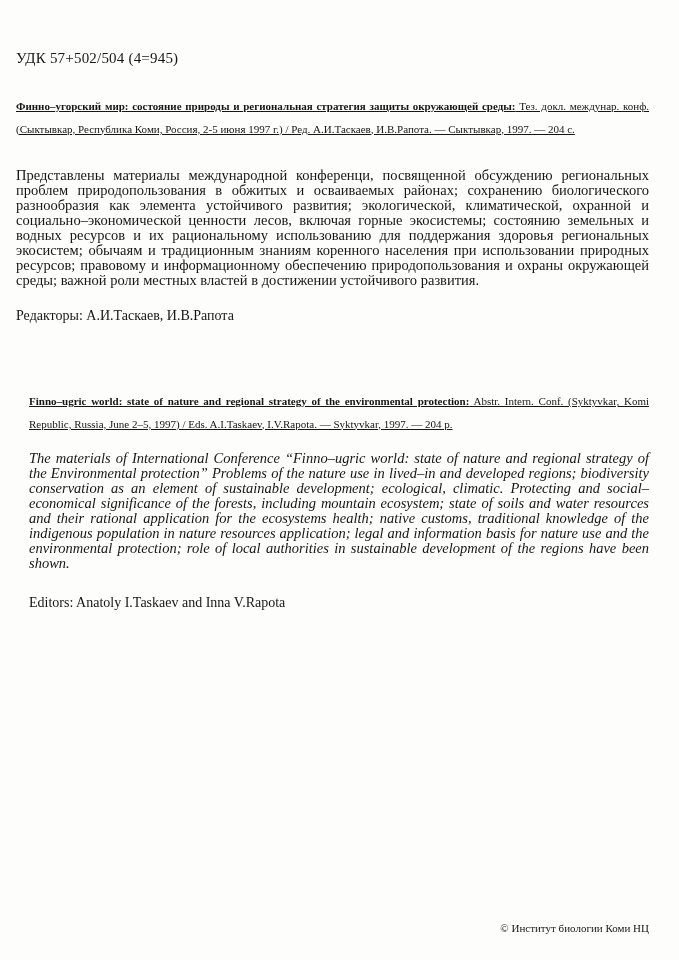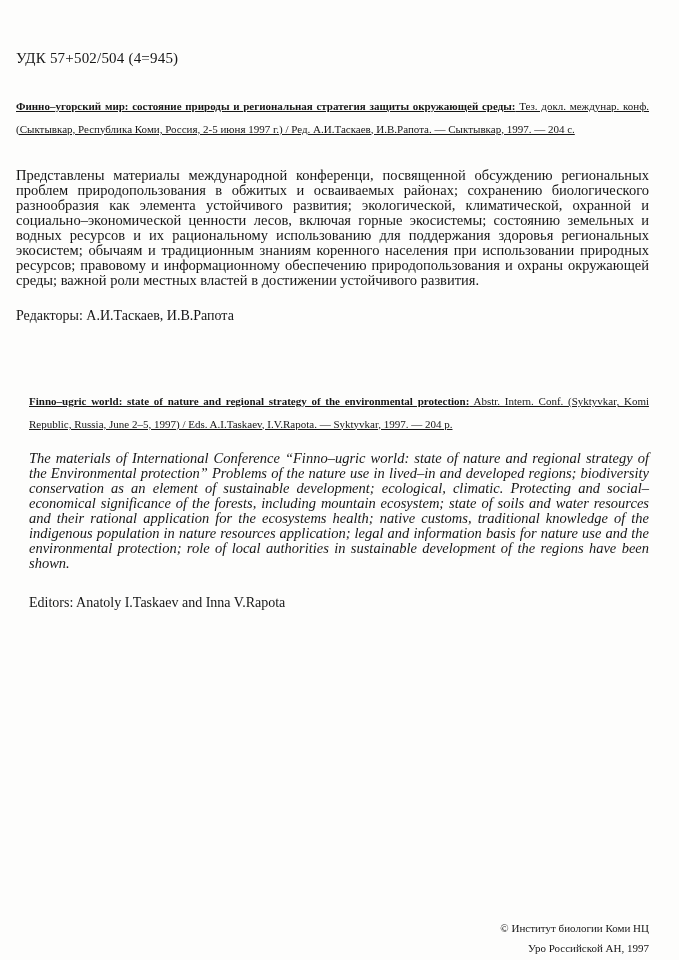--- a/index.html
+++ b/index.html
@@ -88,16 +88,15 @@
   <div class="en-block">
     <p class="title"><span class="bold">Finno–ugric world: state of nature and regional strategy of the environmental protection:</span><span> Abstr. Intern. Conf. (Syktyvkar, Komi Republic, Russia, June 2–5, 1997) / Eds. A.I.Taskaev, I.V.Rapota. — Syktyvkar, 1997. — 204 p.</span></p>
 
     <p class="abstract">The materials of International Conference “Finno–ugric world: state of nature and regional strategy of the Environmental protection” Problems of the nature use in lived–in and developed regions; biodiversity conservation as an element of sustainable development; ecological, climatic. Protecting and social–economical significance of the forests, including mountain ecosystem; state of soils and water resources and their rational application for the ecosystems health; native customs, traditional knowledge of the indigenous population in nature resources application; legal and information basis for nature use and the environmental protection; role of local authorities in sustainable development of the regions have been shown.</p>
 
     <p class="editors">Editors: Anatoly I.Taskaev and Inna V.Rapota</p>
   </div>
 
   <div class="copyright">
     <div>© Институт биологии Коми НЦ</div>
-    <div>Уро Российской АН, 1997</div>
   </div>
 
 </div>
 
 </body></html>

